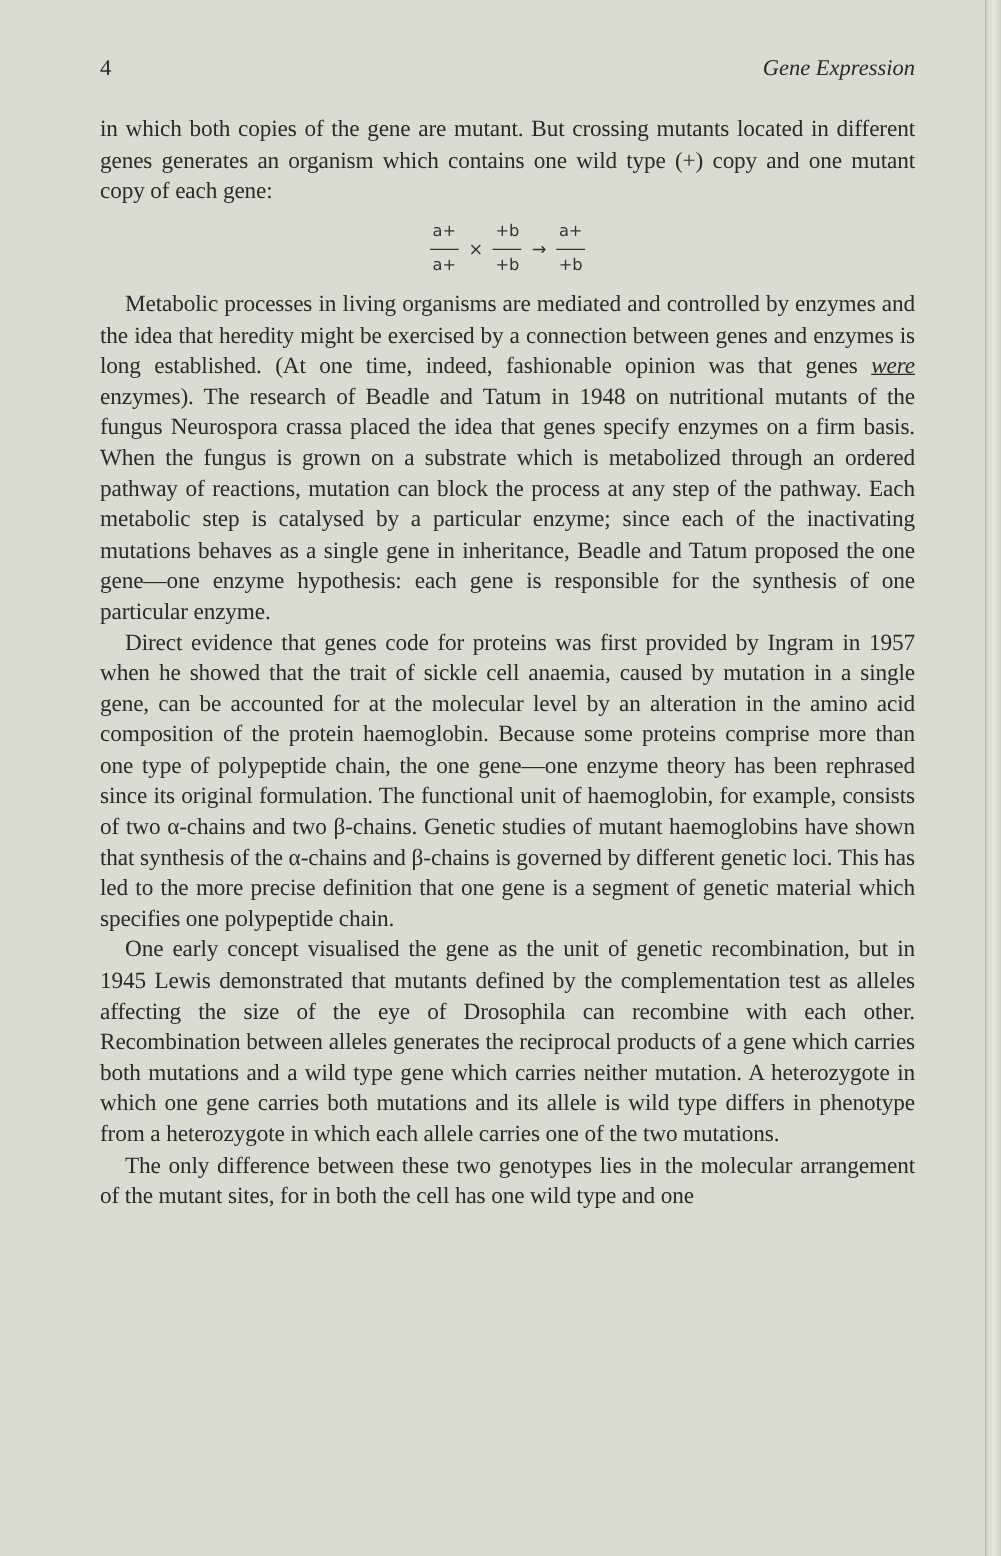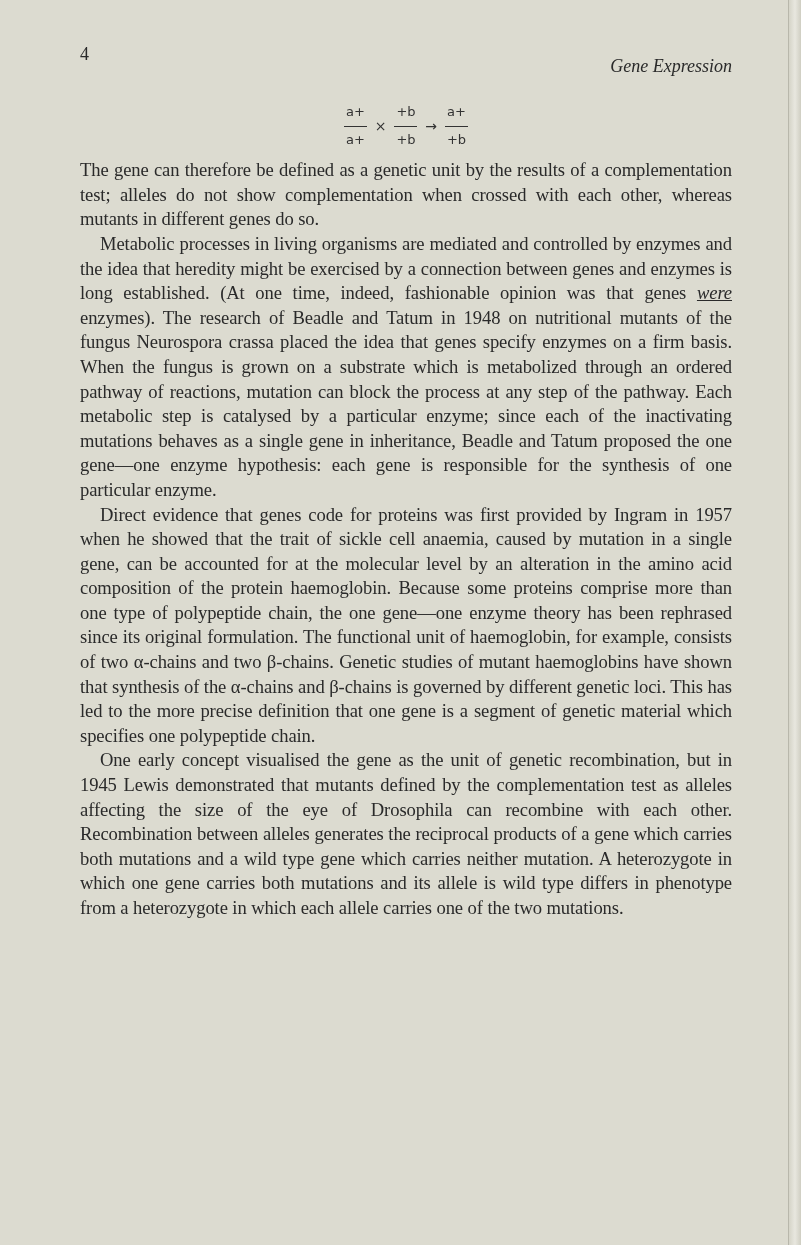--- a/index.html
+++ b/index.html
@@ -14,21 +14,21 @@
     position:absolute; top:0; right:0; width:12px; height:1245px;
     background:linear-gradient(to right,#d5d4c8 0,#e8e7df 50%,#cfcec2 100%);
     border-left:1px solid #b8b7ab;
   }
   .page { position:absolute; left:80px; top:0; width:652px; }
   .running-head {
     position:absolute; top:44px; left:0; width:652px; height:26px;
     font-size:18px;
   }
   .page-number { position:absolute; left:0; top:0; }
-  .head-title { position:absolute; right:0; top:12px; font-style:italic; }
+  .head-title { position:absolute; right:0; top:0; font-style:italic; }
   .body-text {
     position:absolute; top:92px; left:0; width:652px;
     font-size:18.6px; line-height:24.6px; text-align:justify;
     letter-spacing:-0.1px;
   }
   .para { margin:0; text-indent:0; }
   .para.indent { text-indent:20px; }
   .para.first { text-indent:0; }
   .formula {
     display:flex; justify-content:center; align-items:center;
@@ -47,20 +47,21 @@
 
 <div class="right-edge"></div>
 
 <div class="page">
   <div class="running-head">
     <span class="page-number">4</span>
     <span class="head-title">Gene Expression</span>
   </div>
 
   <div class="body-text">
+    <p class="para first">in which both copies of the gene are mutant. But crossing mutants located in different genes generates an organism which contains one wild type (+) copy and one mutant copy of each gene:</p>
 
     <div class="formula">
       <span class="frac">
         <span class="num">a+</span>
         <span class="bar"></span>
         <span class="den">a+</span>
       </span>
       <span class="op">×</span>
       <span class="frac">
         <span class="num">+b</span>
@@ -68,18 +69,18 @@
         <span class="den">+b</span>
       </span>
       <span class="op">→</span>
       <span class="frac">
         <span class="num">a+</span>
         <span class="bar"></span>
         <span class="den">+b</span>
       </span>
     </div>
 
-    <p class="para first">The gene can therefore be defined as a genetic unit by the results of a complementation test; alleles do not show complementation when crossed with each other, whereas mutants in different genes do so.</p>
     <p class="para indent"><span>Metabolic processes in living organisms are mediated and controlled by enzymes and the idea that heredity might be exercised by a connection between genes and enzymes is long established. (At one time, indeed, fashionable opinion was that genes </span><em>were</em><span> enzymes). The research of Beadle and Tatum in 1948 on nutritional mutants of the fungus Neurospora crassa placed the idea that genes specify enzymes on a firm basis. When the fungus is grown on a substrate which is metabolized through an ordered pathway of reactions, mutation can block the process at any step of the pathway. Each metabolic step is catalysed by a particular enzyme; since each of the inactivating mutations behaves as a single gene in inheritance, Beadle and Tatum proposed the one gene—one enzyme hypothesis: each gene is responsible for the synthesis of one particular enzyme.</span></p>
     <p class="para indent">Direct evidence that genes code for proteins was first provided by Ingram in 1957 when he showed that the trait of sickle cell anaemia, caused by mutation in a single gene, can be accounted for at the molecular level by an alteration in the amino acid composition of the protein haemoglobin. Because some proteins comprise more than one type of polypeptide chain, the one gene—one enzyme theory has been rephrased since its original formulation. The functional unit of haemoglobin, for example, consists of two α-chains and two β-chains. Genetic studies of mutant haemoglobins have shown that synthesis of the α-chains and β-chains is governed by different genetic loci. This has led to the more precise definition that one gene is a segment of genetic material which specifies one polypeptide chain.</p>
     <p class="para indent">One early concept visualised the gene as the unit of genetic recombination, but in 1945 Lewis demonstrated that mutants defined by the complementation test as alleles affecting the size of the eye of Drosophila can recombine with each other. Recombination between alleles generates the reciprocal products of a gene which carries both mutations and a wild type gene which carries neither mutation. A heterozygote in which one gene carries both mutations and its allele is wild type differs in phenotype from a heterozygote in which each allele carries one of the two mutations.</p>
+    <p class="para indent">The only difference between these two genotypes lies in the molecular arrangement of the mutant sites, for in both the cell has one wild type and one</p>
   </div>
 </div>
 
 </body></html>

